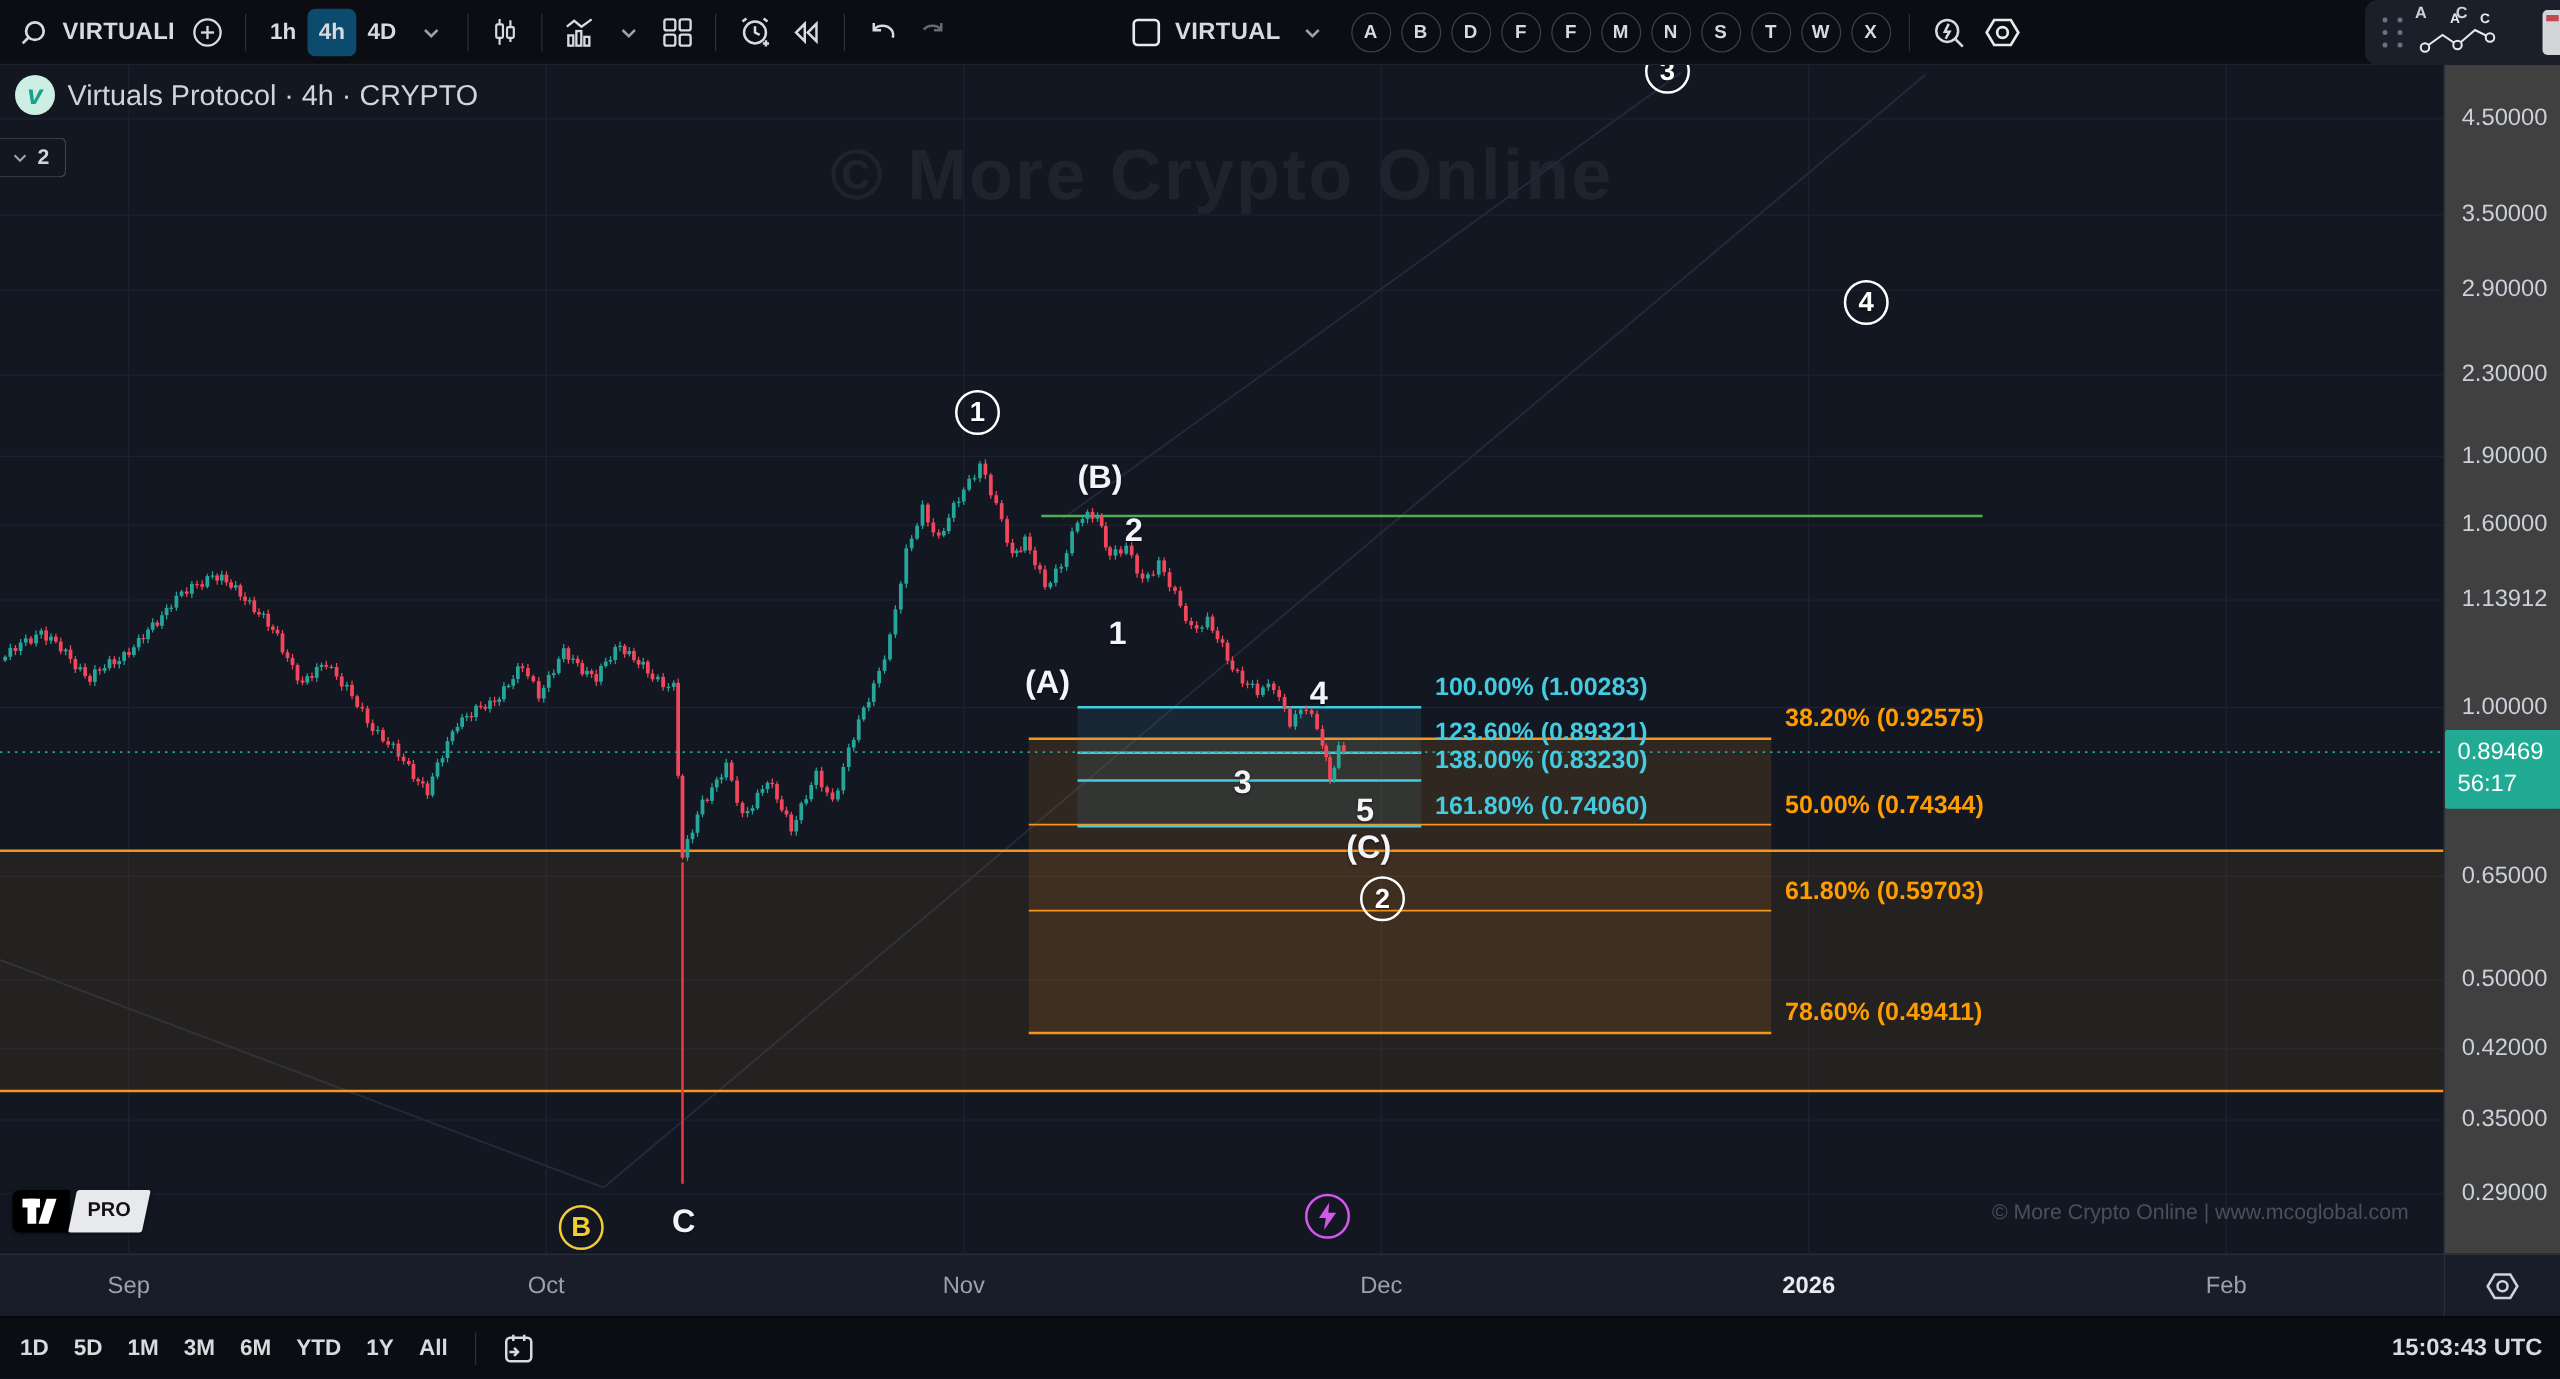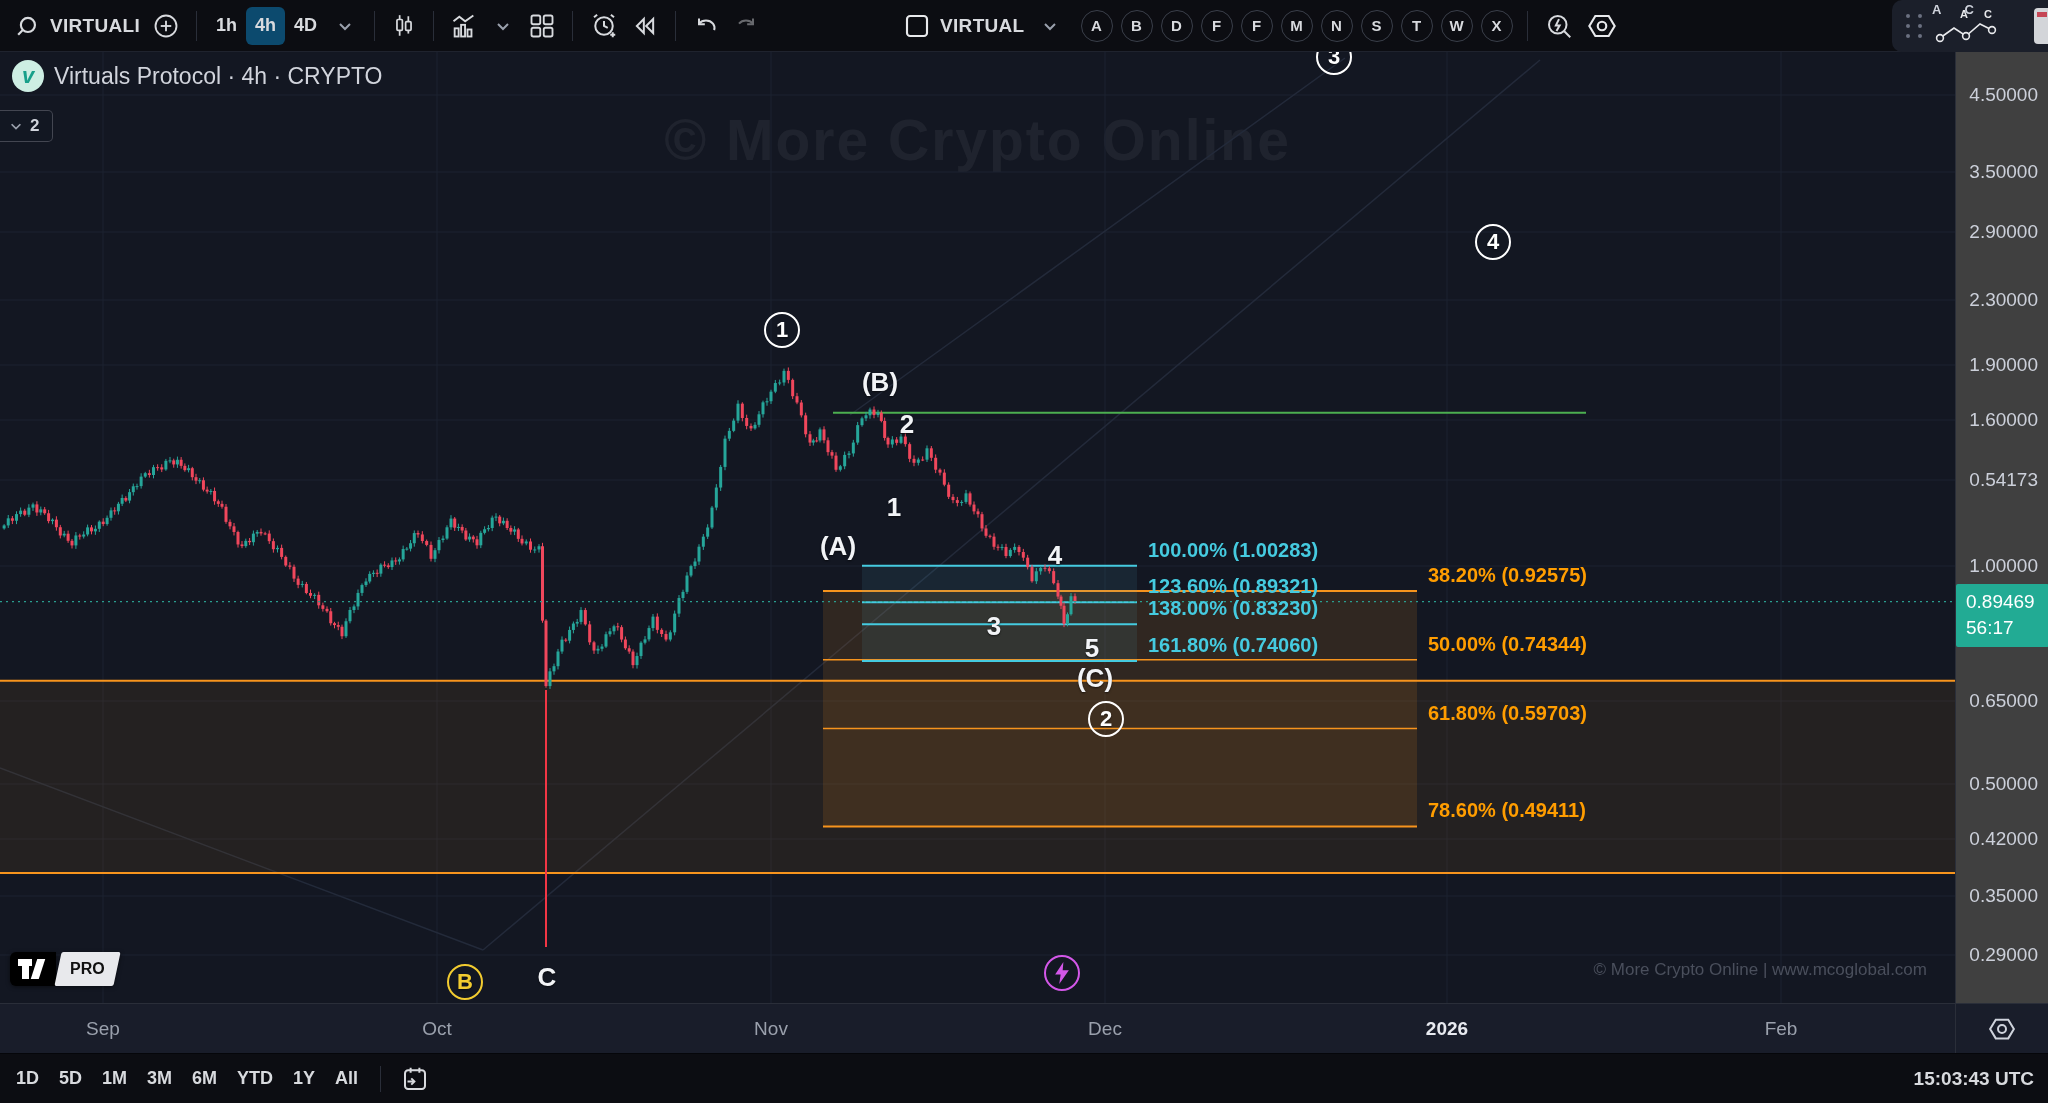--- a/index.html
+++ b/index.html
@@ -850,21 +850,21 @@
     <span>2</span>
   </div>
 
   <div class="paxis" id="paxis">
       <div class="plab" style="top: 43px;">4.50000</div>
       <div class="plab" style="top: 120px;">3.50000</div>
       <div class="plab" style="top: 180px;">2.90000</div>
       <div class="plab" style="top: 248px;">2.30000</div>
       <div class="plab" style="top: 313px;">1.90000</div>
       <div class="plab" style="top: 368px;">1.60000</div>
-      <div class="plab" style="top: 428px;">0.54173</div>
+      <div class="plab" style="top: 428px;">1.13912</div>
       <div class="plab" style="top: 514px;">1.00000</div>
       <div class="plab" style="top: 649px;">0.65000</div>
       <div class="plab" style="top: 732px;">0.50000</div>
       <div class="plab" style="top: 787px;">0.42000</div>
       <div class="plab" style="top: 844px;">0.35000</div>
       <div class="plab" style="top: 903px;">0.29000</div>
       <div class="pbadge" style="background: rgb(34, 171, 148); top: 531.648px;">
         <div>0.89469</div>
         <div>56:17</div>
       </div>

